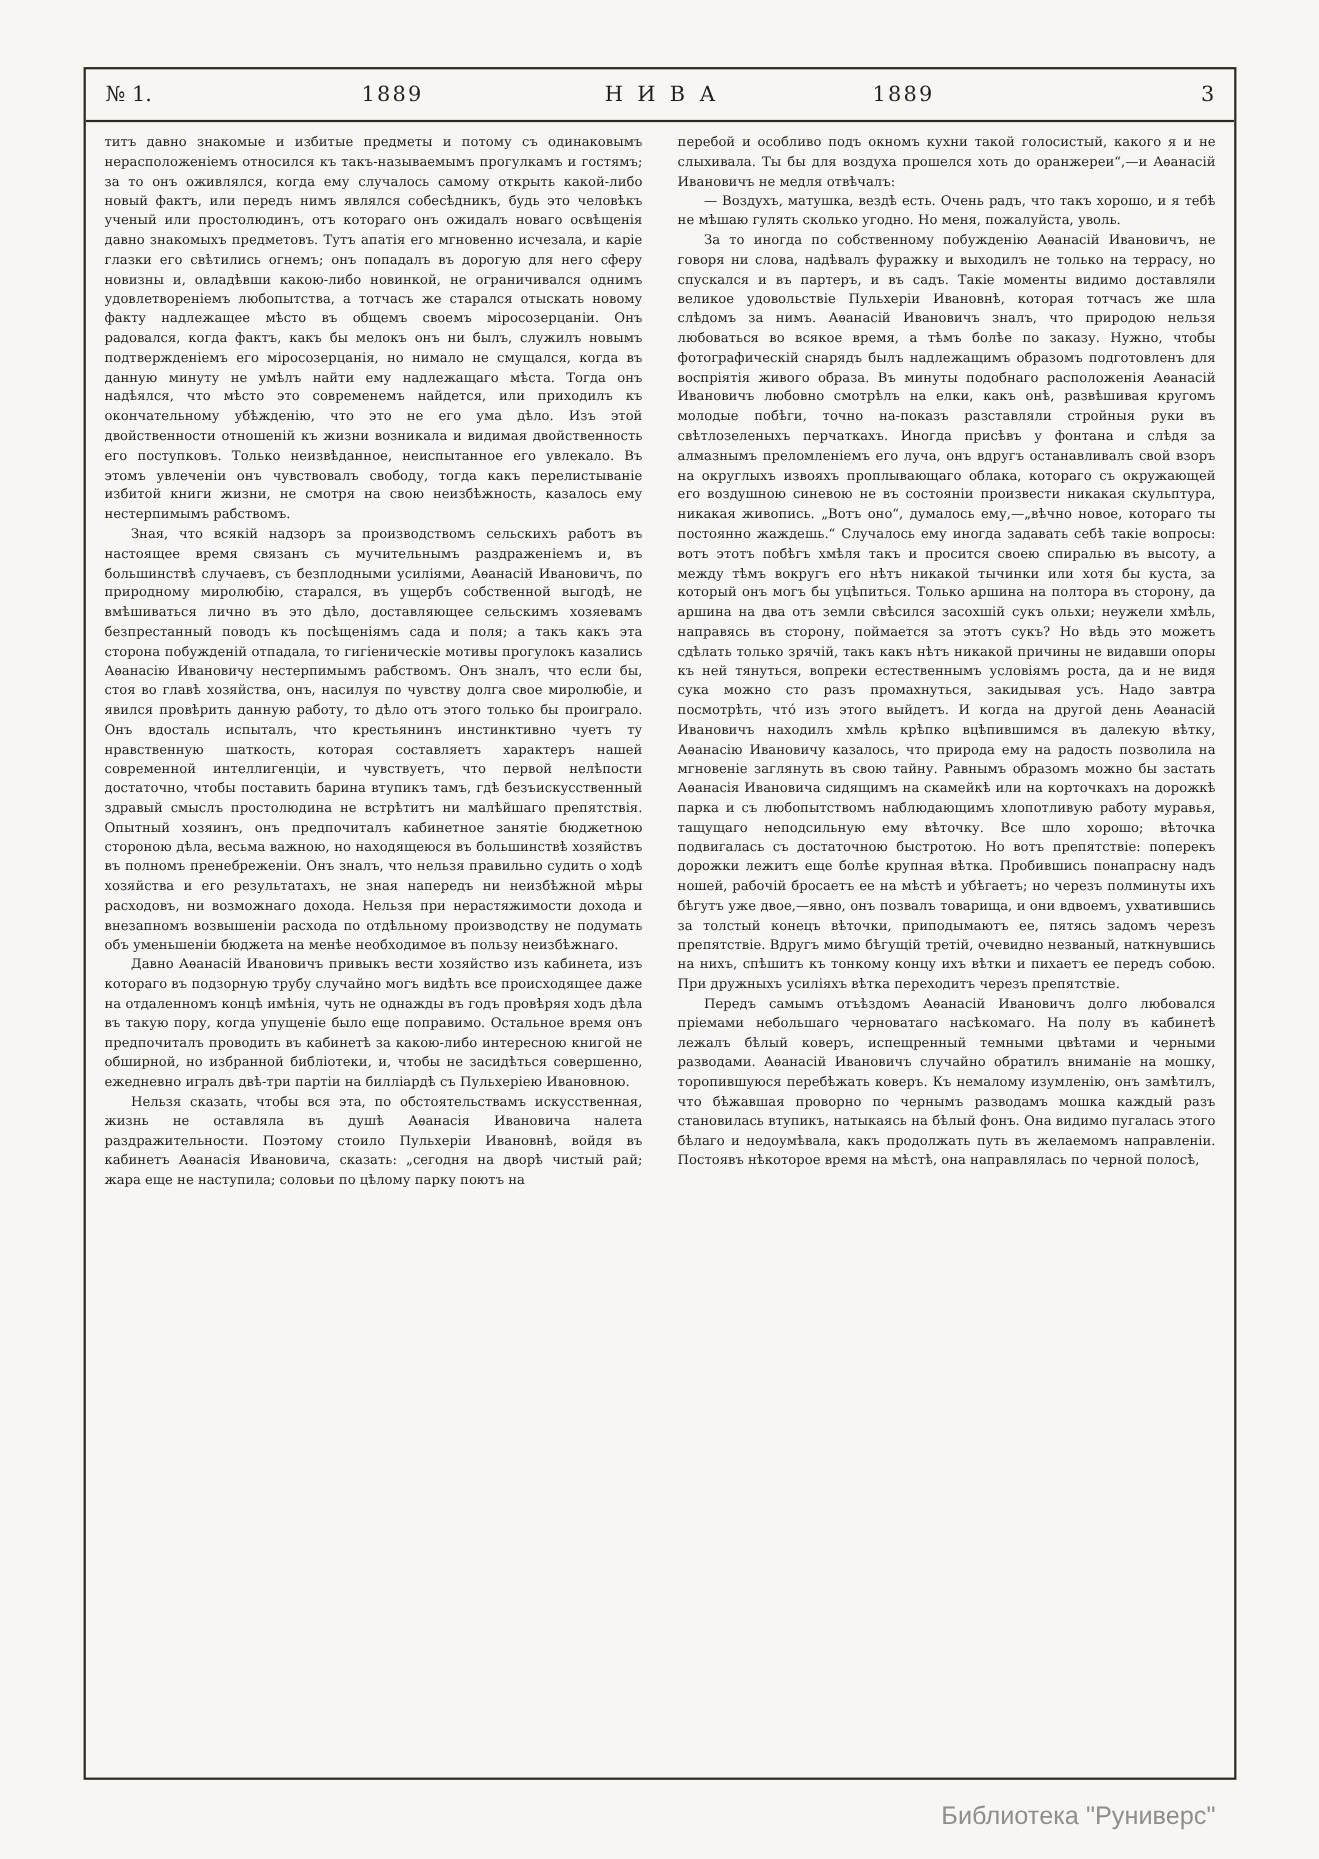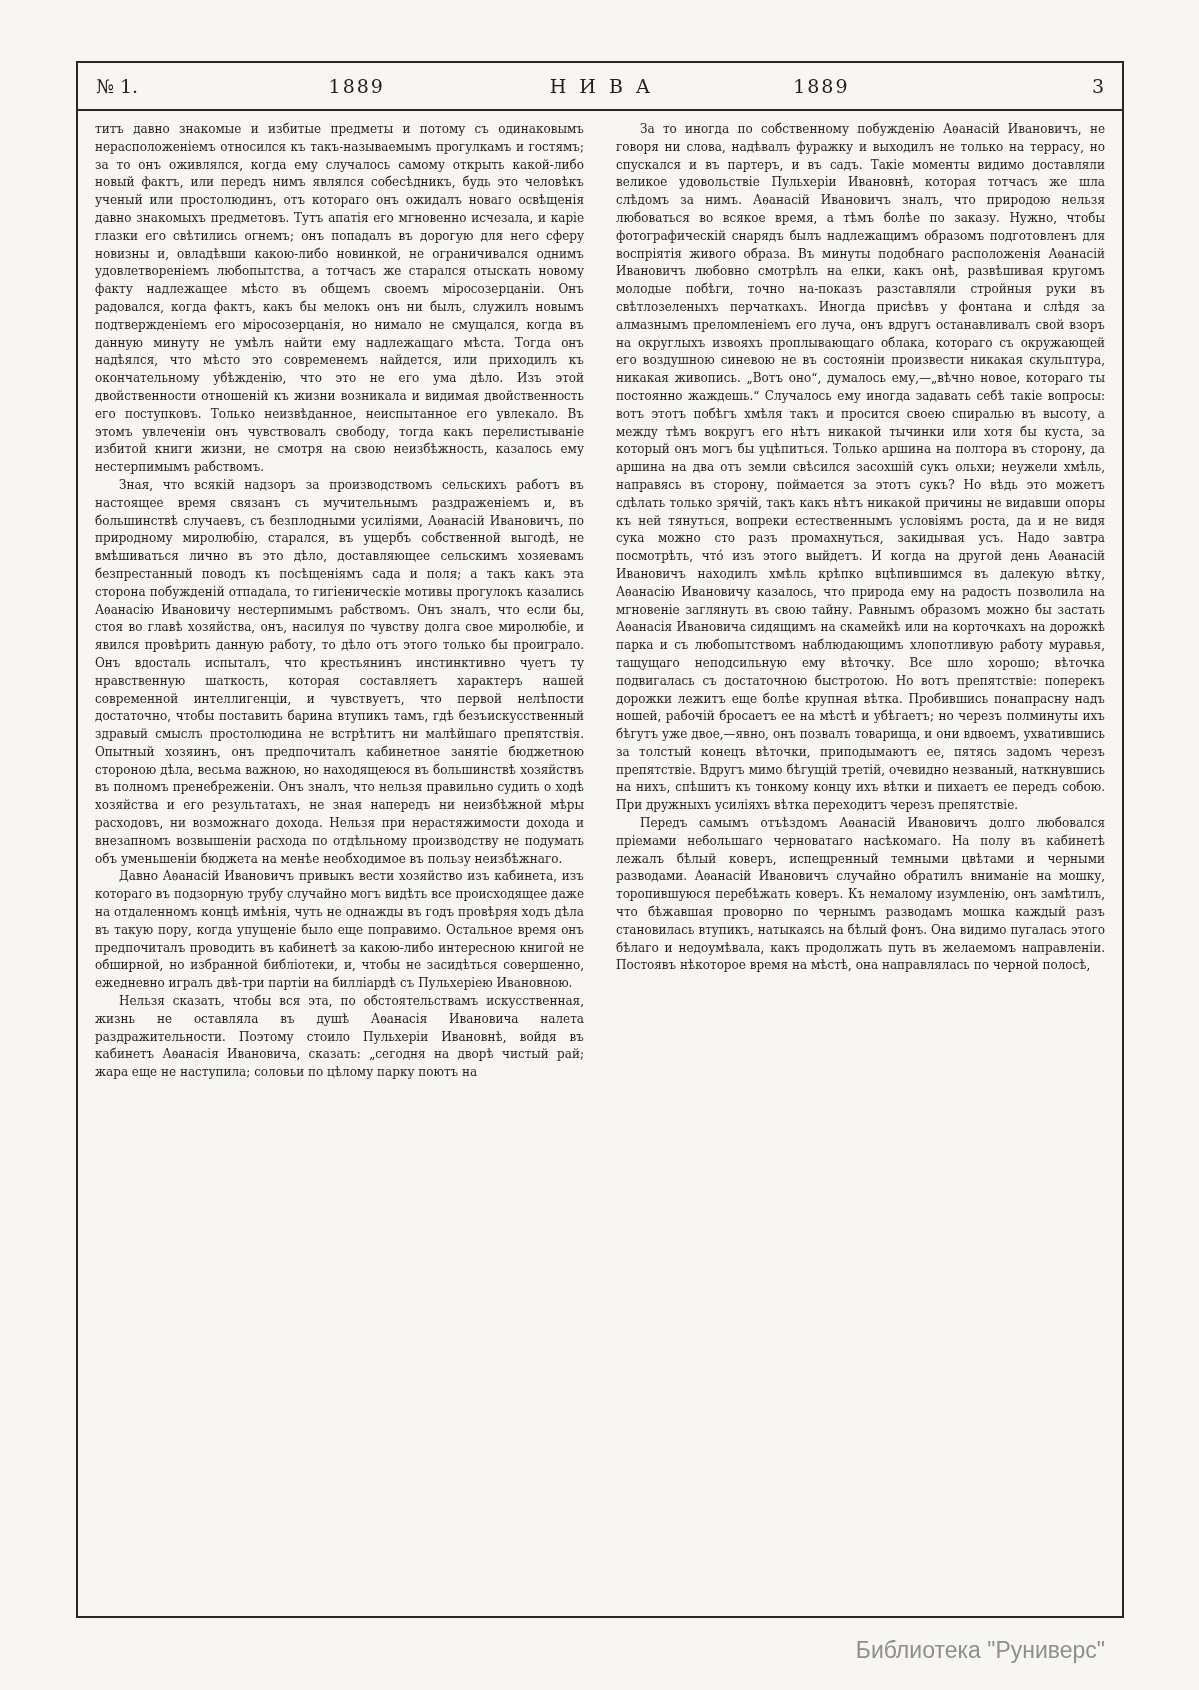--- a/index.html
+++ b/index.html
@@ -72,19 +72,21 @@
       <span class="pagenum">3</span>
     </div>
     <div class="body-text">
       <div class="col">
           <p class="para cont">титъ давно знакомые и избитые предметы и потому съ одинаковымъ нерасположеніемъ относился къ такъ-называемымъ прогулкамъ и гостямъ; за то онъ оживлялся, когда ему случалось самому открыть какой-либо новый фактъ, или передъ нимъ являлся собесѣдникъ, будь это человѣкъ ученый или простолюдинъ, отъ котораго онъ ожидалъ новаго освѣщенія давно знакомыхъ предметовъ. Тутъ апатія его мгновенно исчезала, и каріе глазки его свѣтились огнемъ; онъ попадалъ въ дорогую для него сферу новизны и, овладѣвши какою-либо новинкой, не ограничивался однимъ удовлетвореніемъ любопытства, а тотчасъ же старался отыскать новому факту надлежащее мѣсто въ общемъ своемъ міросозерцаніи. Онъ радовался, когда фактъ, какъ бы мелокъ онъ ни былъ, служилъ новымъ подтвержденіемъ его міросозерцанія, но нимало не смущался, когда въ данную минуту не умѣлъ найти ему надлежащаго мѣста. Тогда онъ надѣялся, что мѣсто это современемъ найдется, или приходилъ къ окончательному убѣжденію, что это не его ума дѣло. Изъ этой двойственности отношеній къ жизни возникала и видимая двойственность его поступковъ. Только неизвѣданное, неиспытанное его увлекало. Въ этомъ увлеченіи онъ чувствовалъ свободу, тогда какъ перелистываніе избитой книги жизни, не смотря на свою неизбѣжность, казалось ему нестерпимымъ рабствомъ.</p>
           <p class="para">Зная, что всякій надзоръ за производствомъ сельскихъ работъ въ настоящее время связанъ съ мучительнымъ раздраженіемъ и, въ большинствѣ случаевъ, съ безплодными усиліями, Аѳанасій Ивановичъ, по природному миролюбію, старался, въ ущербъ собственной выгодѣ, не вмѣшиваться лично въ это дѣло, доставляющее сельскимъ хозяевамъ безпрестанный поводъ къ посѣщеніямъ сада и поля; а такъ какъ эта сторона побужденій отпадала, то гигіеническіе мотивы прогулокъ казались Аѳанасію Ивановичу нестерпимымъ рабствомъ. Онъ зналъ, что если бы, стоя во главѣ хозяйства, онъ, насилуя по чувству долга свое миролюбіе, и явился провѣрить данную работу, то дѣло отъ этого только бы проиграло. Онъ вдосталь испыталъ, что крестьянинъ инстинктивно чуетъ ту нравственную шаткость, которая составляетъ характеръ нашей современной интеллигенціи, и чувствуетъ, что первой нелѣпости достаточно, чтобы поставить барина втупикъ тамъ, гдѣ безъискусственный здравый смыслъ простолюдина не встрѣтитъ ни малѣйшаго препятствія. Опытный хозяинъ, онъ предпочиталъ кабинетное занятіе бюджетною стороною дѣла, весьма важною, но находящеюся въ большинствѣ хозяйствъ въ полномъ пренебреженіи. Онъ зналъ, что нельзя правильно судить о ходѣ хозяйства и его результатахъ, не зная напередъ ни неизбѣжной мѣры расходовъ, ни возможнаго дохода. Нельзя при нерастяжимости дохода и внезапномъ возвышеніи расхода по отдѣльному производству не подумать объ уменьшеніи бюджета на менѣе необходимое въ пользу неизбѣжнаго.</p>
           <p class="para">Давно Аѳанасій Ивановичъ привыкъ вести хозяйство изъ кабинета, изъ котораго въ подзорную трубу случайно могъ видѣть все происходящее даже на отдаленномъ концѣ имѣнія, чуть не однажды въ годъ провѣряя ходъ дѣла въ такую пору, когда упущеніе было еще поправимо. Остальное время онъ предпочиталъ проводить въ кабинетѣ за какою-либо интересною книгой не обширной, но избранной библіотеки, и, чтобы не засидѣться совершенно, ежедневно игралъ двѣ-три партіи на билліардѣ съ Пульхеріею Ивановною.</p>
           <p class="para">Нельзя сказать, чтобы вся эта, по обстоятельствамъ искусственная, жизнь не оставляла въ душѣ Аѳанасія Ивановича налета раздражительности. Поэтому стоило Пульхеріи Ивановнѣ, войдя въ кабинетъ Аѳанасія Ивановича, сказать: „сегодня на дворѣ чистый рай; жара еще не наступила; соловьи по цѣлому парку поютъ на</p>
         </div>
       <div class="col">
+          <p class="para cont">перебой и особливо подъ окномъ кухни такой голосистый, какого я и не слыхивала. Ты бы для воздуха прошелся хоть до оранжереи“,—и Аѳанасій Ивановичъ не медля отвѣчалъ:</p>
+          <p class="para">— Воздухъ, матушка, вездѣ есть. Очень радъ, что такъ хорошо, и я тебѣ не мѣшаю гулять сколько угодно. Но меня, пожалуйста, уволь.</p>
           <p class="para">За то иногда по собственному побужденію Аѳанасій Ивановичъ, не говоря ни слова, надѣвалъ фуражку и выходилъ не только на террасу, но спускался и въ партеръ, и въ садъ. Такіе моменты видимо доставляли великое удовольствіе Пульхеріи Ивановнѣ, которая тотчасъ же шла слѣдомъ за нимъ. Аѳанасій Ивановичъ зналъ, что природою нельзя любоваться во всякое время, а тѣмъ болѣе по заказу. Нужно, чтобы фотографическій снарядъ былъ надлежащимъ образомъ подготовленъ для воспріятія живого образа. Въ минуты подобнаго расположенія Аѳанасій Ивановичъ любовно смотрѣлъ на елки, какъ онѣ, развѣшивая кругомъ молодые побѣги, точно на-показъ разставляли стройныя руки въ свѣтлозеленыхъ перчаткахъ. Иногда присѣвъ у фонтана и слѣдя за алмазнымъ преломленіемъ его луча, онъ вдругъ останавливалъ свой взоръ на округлыхъ извояхъ проплывающаго облака, котораго съ окружающей его воздушною синевою не въ состояніи произвести никакая скульптура, никакая живопись. „Вотъ оно“, думалось ему,—„вѣчно новое, котораго ты постоянно жаждешь.“ Случалось ему иногда задавать себѣ такіе вопросы: вотъ этотъ побѣгъ хмѣля такъ и просится своею спиралью въ высоту, а между тѣмъ вокругъ его нѣтъ никакой тычинки или хотя бы куста, за который онъ могъ бы уцѣпиться. Только аршина на полтора въ сторону, да аршина на два отъ земли свѣсился засохшій сукъ ольхи; неужели хмѣль, направясь въ сторону, поймается за этотъ сукъ? Но вѣдь это можетъ сдѣлать только зрячій, такъ какъ нѣтъ никакой причины не видавши опоры къ ней тянуться, вопреки естественнымъ условіямъ роста, да и не видя сука можно сто разъ промахнуться, закидывая усъ. Надо завтра посмотрѣть, что́ изъ этого выйдетъ. И когда на другой день Аѳанасій Ивановичъ находилъ хмѣль крѣпко вцѣпившимся въ далекую вѣтку, Аѳанасію Ивановичу казалось, что природа ему на радость позволила на мгновеніе заглянуть въ свою тайну. Равнымъ образомъ можно бы застать Аѳанасія Ивановича сидящимъ на скамейкѣ или на корточкахъ на дорожкѣ парка и съ любопытствомъ наблюдающимъ хлопотливую работу муравья, тащущаго неподсильную ему вѣточку. Все шло хорошо; вѣточка подвигалась съ достаточною быстротою. Но вотъ препятствіе: поперекъ дорожки лежитъ еще болѣе крупная вѣтка. Пробившись понапрасну надъ ношей, рабочій бросаетъ ее на мѣстѣ и убѣгаетъ; но черезъ полминуты ихъ бѣгутъ уже двое,—явно, онъ позвалъ товарища, и они вдвоемъ, ухватившись за толстый конецъ вѣточки, приподымаютъ ее, пятясь задомъ черезъ препятствіе. Вдругъ мимо бѣгущій третій, очевидно незваный, наткнувшись на нихъ, спѣшитъ къ тонкому концу ихъ вѣтки и пихаетъ ее передъ собою. При дружныхъ усиліяхъ вѣтка переходитъ черезъ препятствіе.</p>
           <p class="para">Передъ самымъ отъѣздомъ Аѳанасій Ивановичъ долго любовался пріемами небольшаго черноватаго насѣкомаго. На полу въ кабинетѣ лежалъ бѣлый коверъ, испещренный темными цвѣтами и черными разводами. Аѳанасій Ивановичъ случайно обратилъ вниманіе на мошку, торопившуюся перебѣжать коверъ. Къ немалому изумленію, онъ замѣтилъ, что бѣжавшая проворно по чернымъ разводамъ мошка каждый разъ становилась втупикъ, натыкаясь на бѣлый фонъ. Она видимо пугалась этого бѣлаго и недоумѣвала, какъ продолжать путь въ желаемомъ направленіи. Постоявъ нѣкоторое время на мѣстѣ, она направлялась по черной полосѣ,</p>
         </div>
     </div>
   </div>
   <div class="watermark">Библиотека "Руниверс"</div>
 </div>
 
 </body></html>

